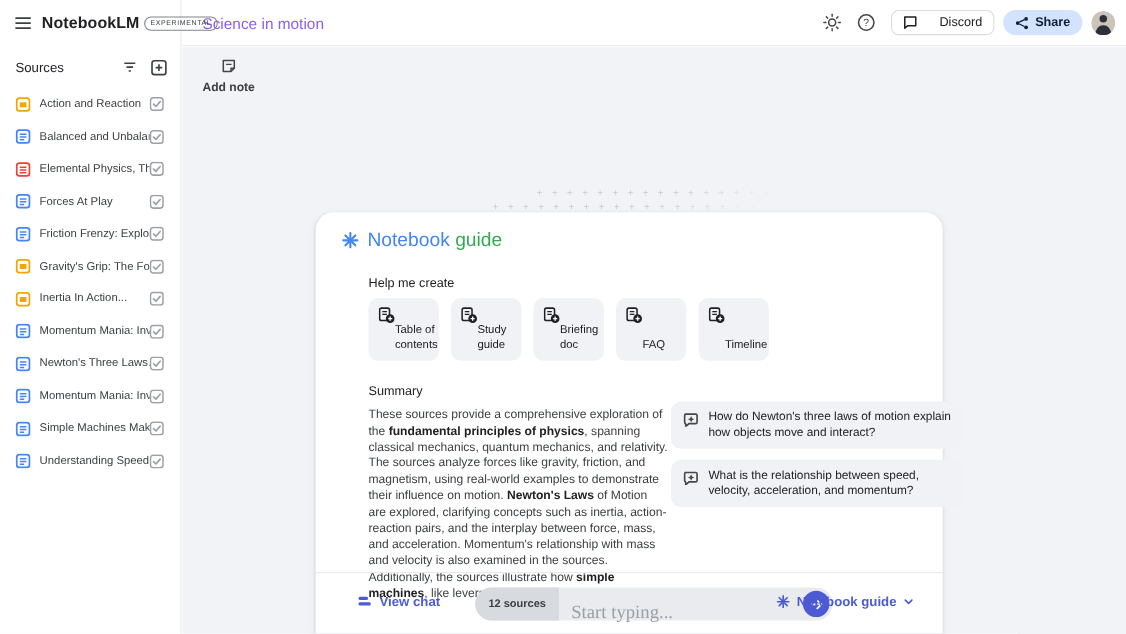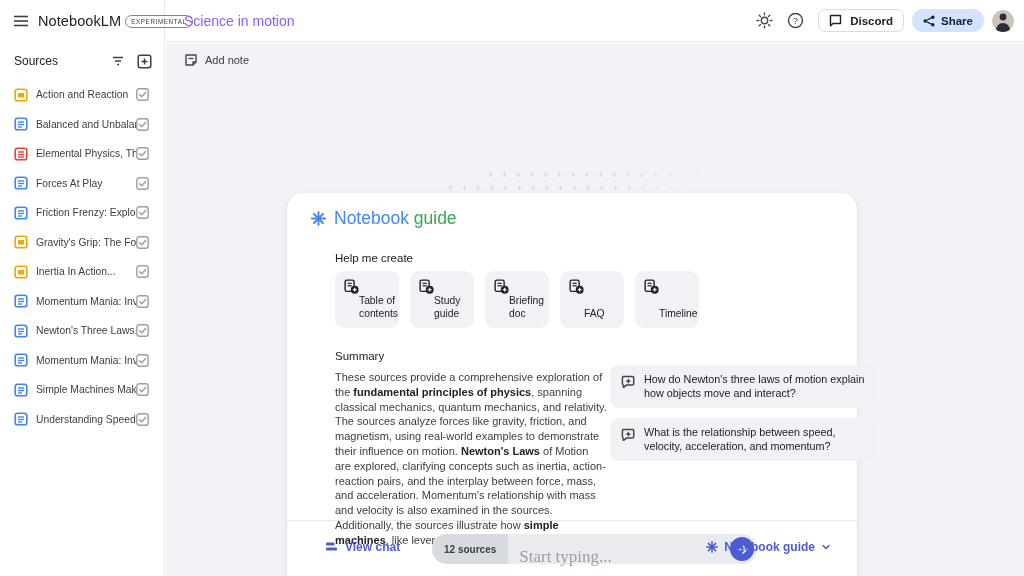--- a/index.html
+++ b/index.html
@@ -4,51 +4,51 @@
 <style>
   * { margin:0; padding:0; box-sizing:border-box; }
   html,body { width:1024px; height:576px; overflow:hidden;
     font-family:"Liberation Sans", sans-serif; background:#fff; }
 
   
   .sidebar { position:absolute; left:0; top:0; width:165px; height:576px;
     background:#fff; border-right:1px solid #e7e9ee; z-index:5; }
   .logo-row { display:flex; align-items:center; height:42px; padding:0 8px 0 12px; }
   .hamburger { width:18px; height:18px; color:#3c4043; cursor:pointer; flex:none; }
-  .app-name { font-size:14.5px; font-weight:400; color:#202124; margin-left:8px; letter-spacing:.1px; }
+  .app-name { font-size:14.5px; font-weight:700; color:#202124; margin-left:8px; letter-spacing:.1px; }
   .exp-badge { margin-left:4px; font-size:6.3px; letter-spacing:.6px; color:#3c4043;
     border:1px solid #80868b; border-radius:8px; padding:2px 5px; white-space:nowrap; }
   .sources-row { display:flex; align-items:center; height:30px; padding:0 12px 0 14px; margin-top:4px; }
   .sources-title { font-size:12px; color:#202124; flex:1; }
   .icon-btn { color:#3c4043; display:flex; align-items:center; justify-content:center; cursor:pointer; }
   .src-list { margin-top:4px; }
   .src-item { display:flex; align-items:center; height:29.5px; padding:0 12px 0 14px; cursor:pointer; }
   .src-ic { width:14px; height:14px; flex:none; margin-right:8px; }
   .ic-yellow { color:#f2a600; } .ic-blue { color:#4285f4; } .ic-red { color:#ea4335; }
   .src-label { flex:1; font-size:10.3px; color:#3c4043; white-space:nowrap; overflow:hidden; max-width:100px; }
   .src-check { width:13px; height:13px; flex:none; color:#9aa0a6; cursor:pointer; }
 
   
   .topbar { position:absolute; left:166px; right:0; top:0; height:42px; background:#fff;
     border-bottom:1px solid #e7e9ee; display:flex; align-items:center; padding:0 10px 0 18px; }
   .nb-title { font-size:14px; color:#8b5cf6; flex:1; cursor:text; }
   .tb-icon { width:17px; height:17px; color:#444746; margin-left:14px; cursor:pointer; }
-  .discord-btn { display:flex; align-items:center; gap:8px; margin-left:14px; height:23px;
+  .discord-btn { display:flex; align-items:center; gap:20px; margin-left:14px; height:23px;
     border:1px solid #dadce0; border-radius:7px; padding:0 10px; cursor:pointer;
-    font-size:11.5px; font-weight:700; color:#202124; background:#fff; }
+    font-size:11.5px; font-weight:400; color:#202124; background:#fff; }
   .share-btn { display:flex; align-items:center; gap:6px; margin-left:8px; height:23px;
     border-radius:12px; padding:0 11px; cursor:pointer; font-size:11.5px; font-weight:700;
     color:#0b2037; background:#d3e3fd; border:none; }
   .avatar { width:22px; height:22px; border-radius:50%; margin-left:8px; overflow:hidden;
     flex:none; cursor:pointer; }
 
   
   .main { position:absolute; left:166px; right:0; top:43px; bottom:0; background:#f1f3f7; }
   .addnote { display:inline-flex; align-items:center; gap:7px; margin:10px 0 0 18px;
-    font-size:11px; font-weight:400; color:#3c4043; cursor:pointer; }
+    font-size:11px; font-weight:700; color:#3c4043; cursor:pointer;flex-direction:column; }
   .addnote svg { width:14px; height:14px; color:#444746; }
 
   .dot-row { position:absolute; font-size:9px; letter-spacing:8.5px; line-height:9px;
     background:linear-gradient(to right,#c3c7d1 55%, rgba(195,199,209,0));
     -webkit-background-clip:text; background-clip:text; color:transparent; }
   .dot-row.r1 { left:322px; top:128px; }
   .dot-row.r2 { left:282px; top:141px; }
 
   
   .panel { position:absolute; left:121px; top:150px; width:570px; height:383px;

